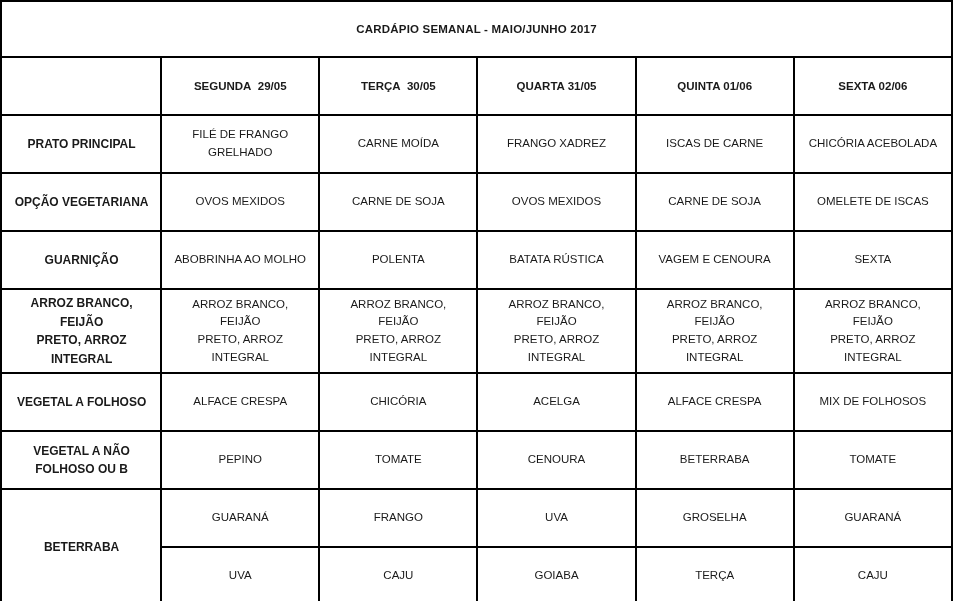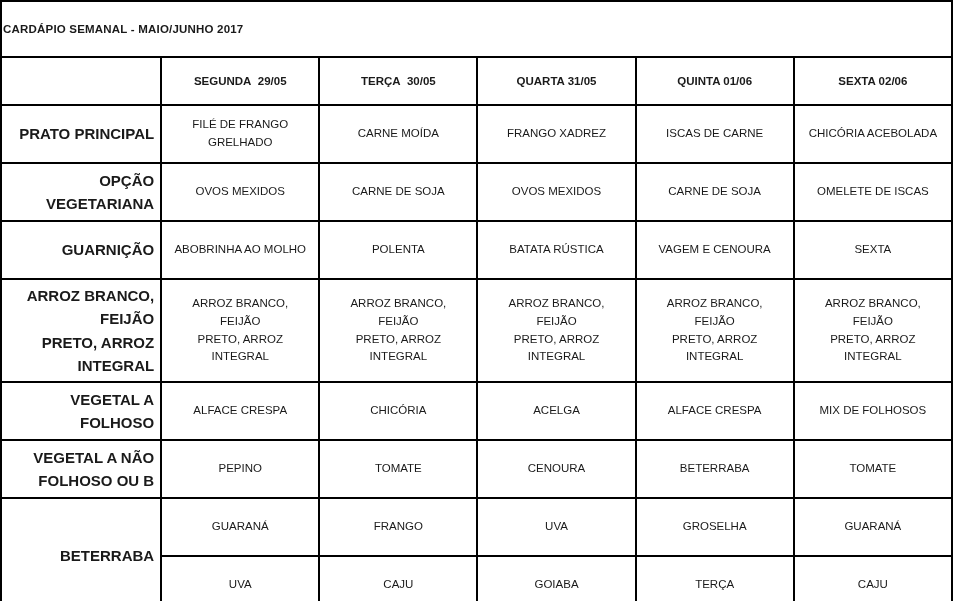--- a/index.html
+++ b/index.html
@@ -28,35 +28,35 @@
     white-space: pre-line;
     overflow: hidden;
     vertical-align: middle;
     box-sizing: border-box;
   }
   col.c-label { width: 160px; }
   col.c-day   { width: 158px; }
 
   tr.title-row td {
     height: 56px;
-    text-align: left;
+    text-align: center;
     font-weight: bold;
     font-size: 11.5px;
     letter-spacing: 0.2px;
   }
   tr.header-row th {
-    height: 48px;
+    height: 58px;
     text-align: center;
     font-weight: bold;
     font-size: 11.5px;
   }
   td.row-label {
-    text-align: right;
+    text-align: center;
     font-weight: bold;
-    font-size: 15px;
+    font-size: 12px;
     padding: 4px 6px 4px 7px;
     line-height: 1.55;
   }
   td.cell {
     text-align: center;
     font-weight: normal;
     font-size: 11.5px;
     padding: 4px 10px;
     line-height: 1.55;
     height: 58px;

